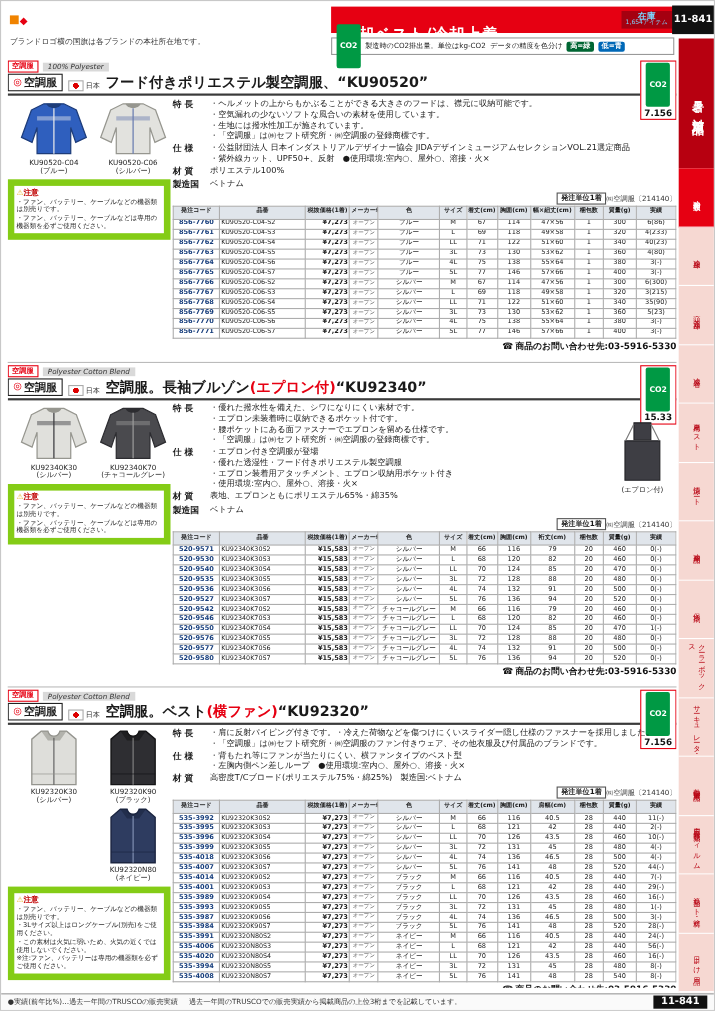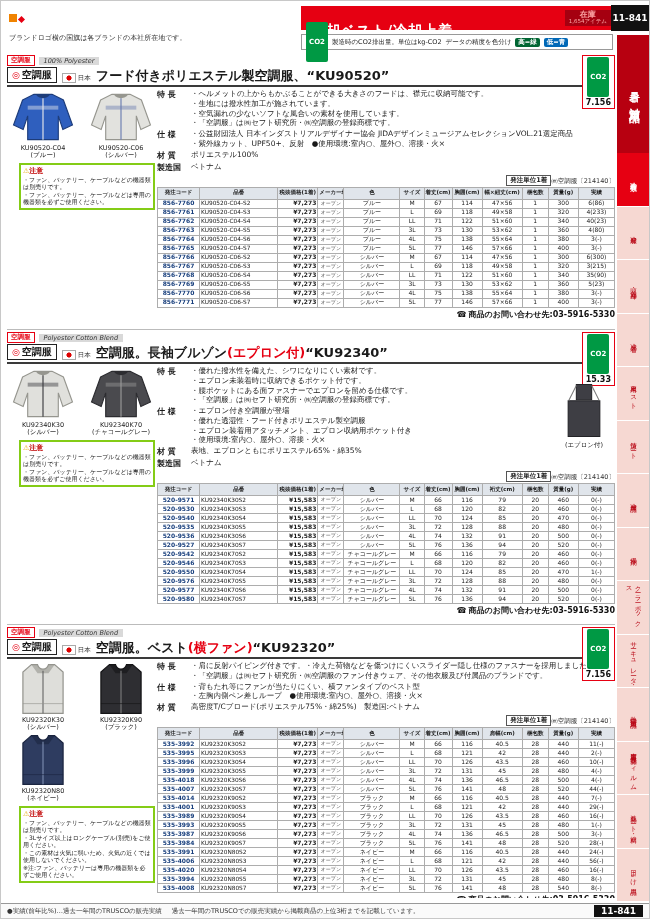--- a/index.html
+++ b/index.html
@@ -6,21 +6,21 @@
   .page{position:relative;width:650px;height:919px;background:#fff;margin:0 auto;
         font-family:"DejaVu Sans","Liberation Sans",sans-serif;color:#1a1a1a;
         overflow:hidden;border:1px solid #c8c8c8;box-sizing:border-box;}
   
   .corner{position:absolute;left:8px;top:6px;}
   .corner .sq1{display:inline-block;width:8px;height:8px;background:#f08300;}
   .corner .sq2{display:inline-block;width:5px;height:5px;background:#e60012;margin-left:2px;transform:rotate(45deg);}
   .banner{position:absolute;left:300px;top:5px;width:312px;height:24px;background:#e60012;
           display:flex;align-items:center;box-sizing:border-box;padding:0 2px 0 10px;}
   .banner-title{color:#fff;font-weight:bold;font-size:14px;flex:1;letter-spacing:1px;margin-top:26px;}
-  .stock-box{background:#a50010;color:#fca5a5;text-align:center;padding:1px 4px;line-height:1.05;}
+  .stock-box{background:#a50010;color:#7dd3fc;text-align:center;padding:1px 4px;line-height:1.05;}
   .stock-label{font-size:8px;font-weight:bold;display:block;}
   .stock-items{font-size:5.5px;display:block;}
   .pageno-top{position:absolute;right:0;top:4px;width:38px;height:26px;background:#111;color:#fff;
               display:flex;align-items:center;justify-content:center;font-size:9px;font-weight:bold;}
   .brand-note{position:absolute;left:8px;top:32px;font-size:7px;color:#333;}
   .co2bar{position:absolute;left:300px;top:33px;width:312px;height:16px;border:1px solid #999;
           display:flex;align-items:center;gap:4px;font-size:6.5px;padding:0 4px;box-sizing:border-box;color:#222;}
   .co2chip{background:#009944;color:#fff;font-weight:bold;font-size:7px;padding:16px 3px;border-radius:2px;}
   .chip{color:#fff;font-size:6.5px;padding:0 3px;border-radius:2px;font-weight:bold;}
   .chip-high{background:#006633;}
@@ -49,25 +49,25 @@
   .flag{display:inline-block;width:12px;height:8px;border:1px solid #aaa;
         background:radial-gradient(circle at 50% 50%, #d00 0 2.5px, #fff 2.6px);}
   .flag-label{font-size:6.5px;color:#333;}
   .sec-title{font-size:13px;font-weight:bold;line-height:1.05;}
   .title-accent{color:#e60012;}
   .co2-box{position:absolute;right:0;top:0;border:1px solid #e60012;padding:1px 3px;text-align:center;
            display:flex;flex-direction:column;align-items:center;gap:1px;background:#fff;}
   .co2val{font-size:8px;font-weight:bold;color:#111;}
   .sec-body{display:flex;}
   .img-col{width:150px;flex:none;}
-  .figs{display:flex;flex-wrap:wrap;justify-content:space-between;}
+  .figs{display:flex;flex-wrap:wrap;justify-content:flex-end;}
   .fig{width:72px;text-align:center;}
   .fig svg{width:68px;height:56px;display:block;margin:0 auto;}
   .fig-cap{font-size:6.5px;line-height:1.15;color:#222;}
-  .notice{border:2px solid #84cc16;font-size:6px;padding:2px;margin:3px 2px 0 12px;line-height:1.25;color:#222;}
+  .notice{border:6px solid #84cc16;font-size:6px;padding:2px;margin:3px 2px 0 0;line-height:1.25;color:#222;}
   .notice-title{color:#c00000;font-weight:bold;font-size:7px;}
   .warn-icon{color:#e6a800;font-size:7px;}
   .right-col{flex:1;position:relative;min-width:0;}
   .info{margin-bottom:2px;}
   .info-row{display:flex;margin-bottom:1px;}
   .info-label{width:34px;flex:none;font-weight:bold;font-size:8px;}
   .info-lines{flex:1;}
   .info-line{font-size:7.5px;line-height:1.3;}
   .s2 .info-lines{padding-right:64px;}
   .side-fig{position:absolute;right:2px;top:14px;width:58px;text-align:center;}
@@ -193,22 +193,22 @@
                 <div class="notice-line">・ファン、バッテリー、ケーブルなどは専用の機器類を必ずご使用ください。</div>
               </div>
           </div>
         </div>
         <div class="right-col">
           <div class="info">
               <div class="info-row">
                 <div class="info-label">特 長</div>
                 <div class="info-lines">
                   <div class="info-line">・ヘルメットの上からもかぶることができる大きさのフードは、襟元に収納可能です。</div>
+                  <div class="info-line">・空気漏れの少ないソフトな風合いの素材を使用しています。</div>
                   <div class="info-line">・生地には撥水性加工が施されています。</div>
-                  <div class="info-line">・空気漏れの少ないソフトな風合いの素材を使用しています。</div>
                   <div class="info-line">・「空調服」は㈱セフト研究所・㈱空調服の登録商標です。</div>
                 </div>
               </div>
               <div class="info-row">
                 <div class="info-label">仕 様</div>
                 <div class="info-lines">
                   <div class="info-line">・公益財団法人 日本インダストリアルデザイナー協会 JIDAデザインミュージアムセレクションVOL.21選定商品</div>
                   <div class="info-line">・紫外線カット、UPF50+、反射　●使用環境:室内○、屋外○、溶接・火×</div>
                 </div>
               </div>

